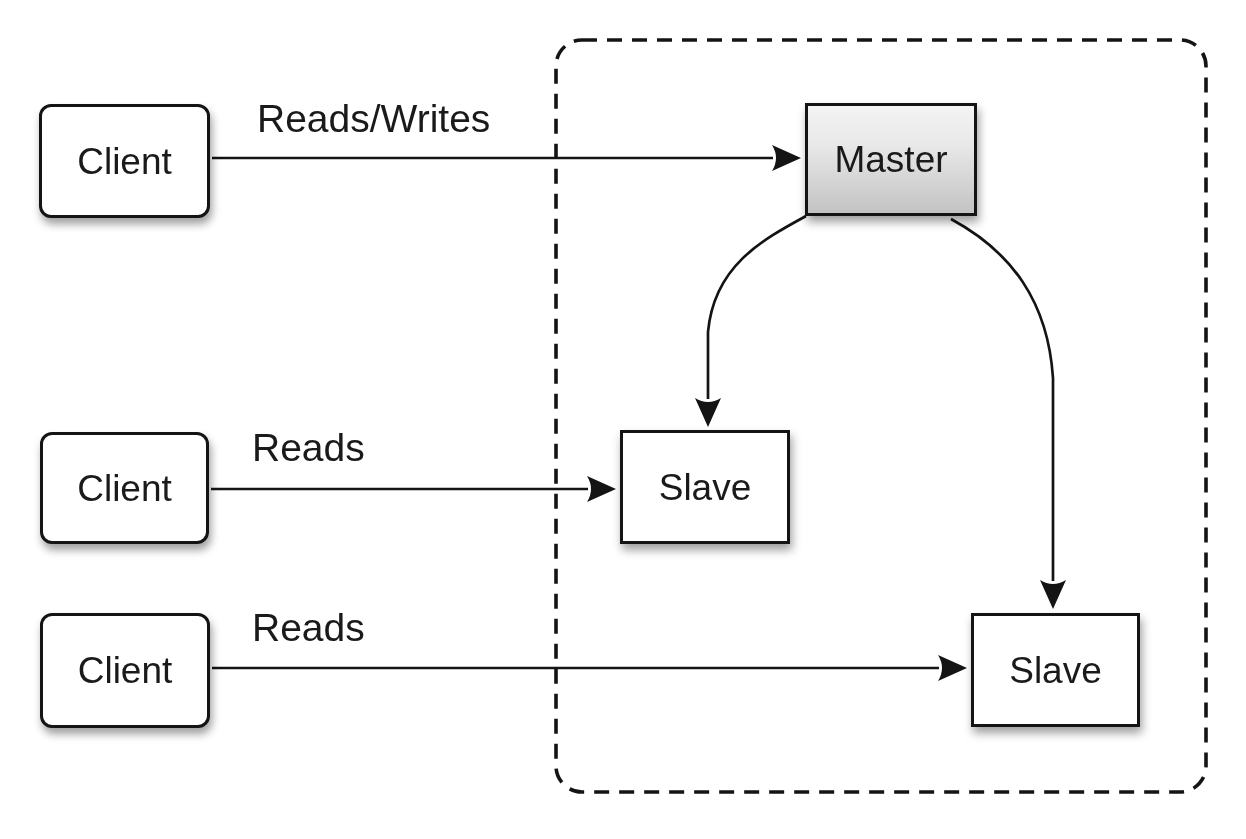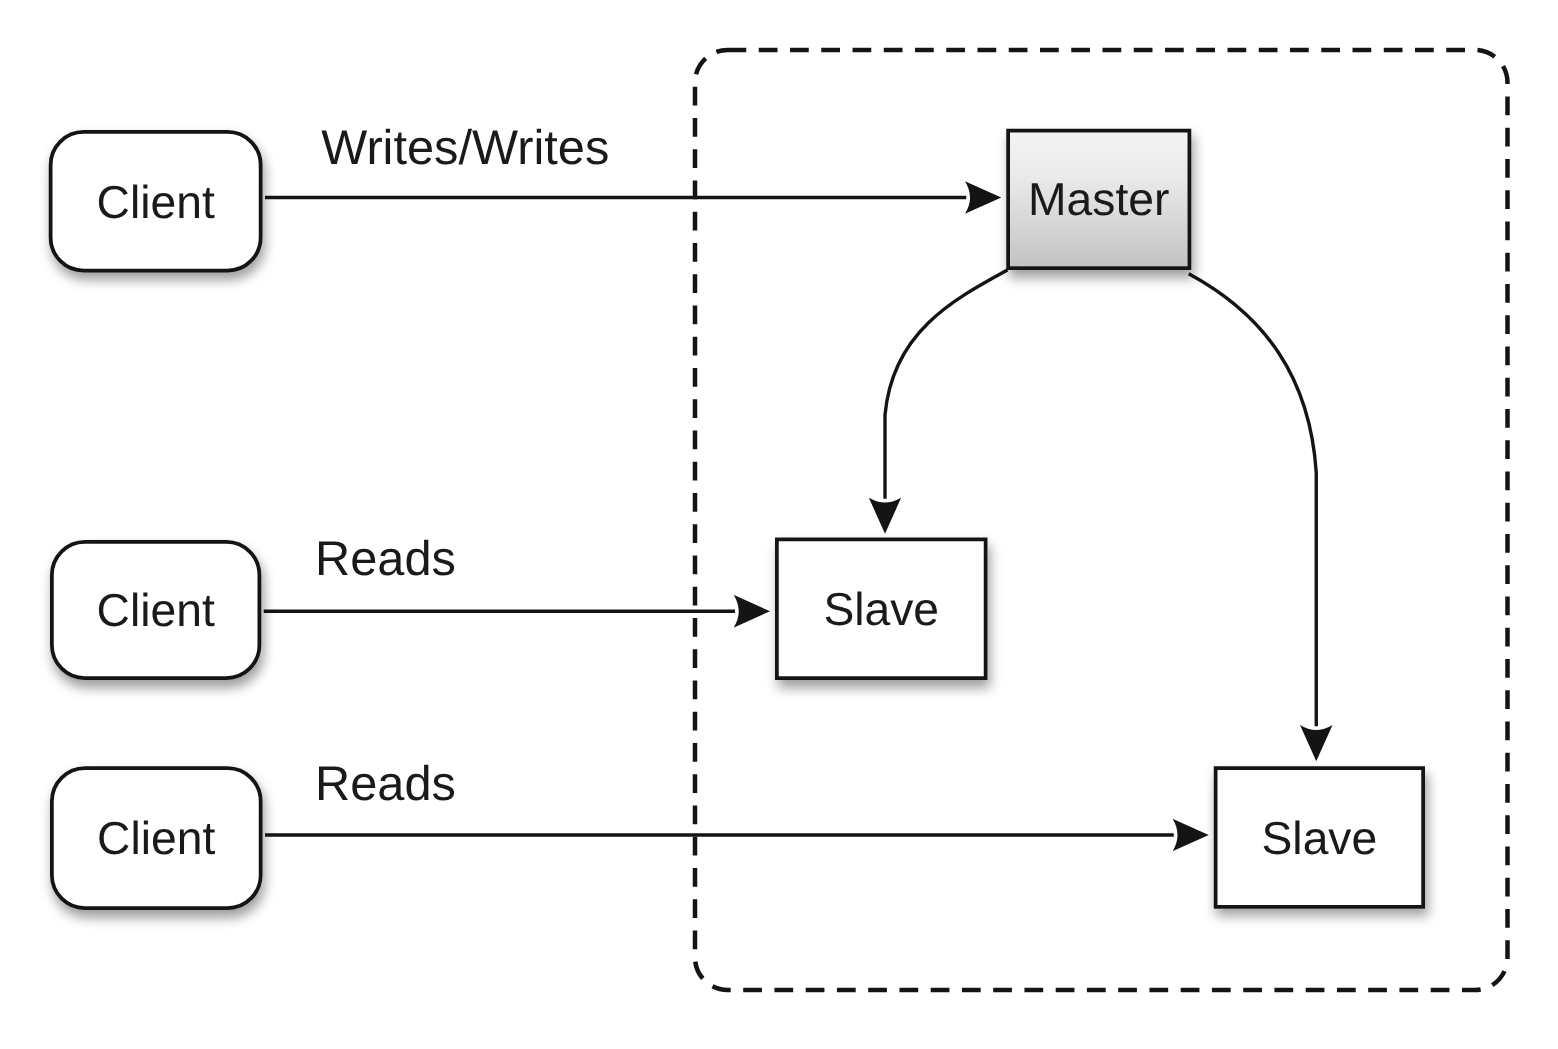--- a/index.html
+++ b/index.html
@@ -30,21 +30,21 @@
     justify-content: center;
     background: #ffffff;
     border: 3.5px solid #141414;
     box-sizing: border-box;
     font-size: 37px;
     line-height: 1;
     color: #1a1a1a;
     box-shadow: 2px 6px 9px rgba(0, 0, 0, 0.38);
   }
   .node.client {
-    border-radius: 28px;
+    border-radius: 12px;
   }
   .node.master {
     background: linear-gradient(180deg, #f3f3f3 0%, #e9e9e9 35%, #c3c3c3 100%);
   }
   .edge-label {
     position: absolute;
     font-size: 39px;
     line-height: 1.1;
     white-space: nowrap;
     color: #1a1a1a;
@@ -74,26 +74,26 @@
 
     <path d="M 951 219 C 1012 252, 1048 302, 1053 378 L 1053 581" fill="none" stroke="#141414" stroke-width="2.7" marker-end="url(#arrowhead)"></path>
   </svg>
 
   <div class="node client" style="left:39px; top:104px; width:171px; height:114px;">Client</div>
 
   <div class="node client" style="left:40px; top:432px; width:169px; height:112px;">Client</div>
 
   <div class="node client" style="left:40px; top:613px; width:170px; height:115px;">Client</div>
 
-  <div class="node master" style="left:805px; top:103px; width:148px; height:113px;">Master</div>
+  <div class="node master" style="left:805px; top:103px; width:172px; height:113px;">Master</div>
 
   <div class="node" style="left:620px; top:430px; width:170px; height:114px;">Slave</div>
 
   <div class="node" style="left:971px; top:613px; width:169px; height:114px;">Slave</div>
 
-  <div class="edge-label" style="left:257px; top:98px;">Writes/Writes</div>
+  <div class="edge-label" style="left:257px; top:98px;">Reads/Writes</div>
 
   <div class="edge-label" style="left:252px; top:427px;">Reads</div>
 
   <div class="edge-label" style="left:252px; top:607px;">Reads</div>
 
 
 </div>
 
 </body></html>

